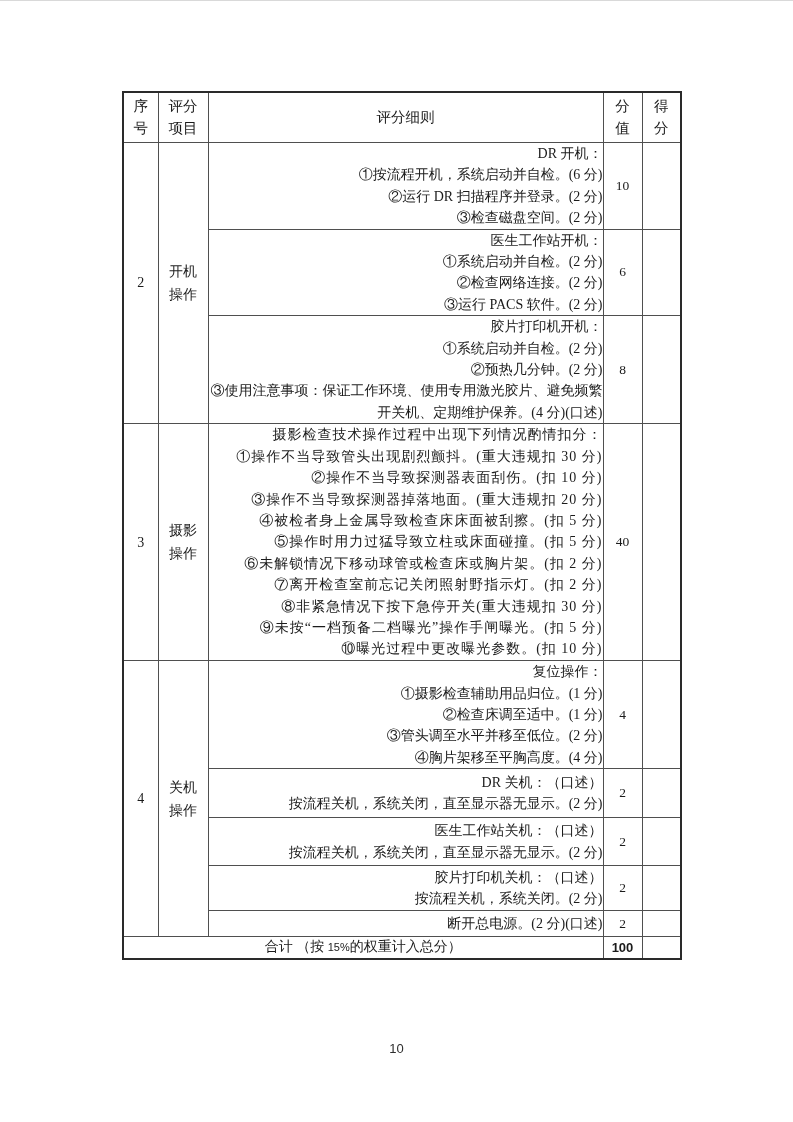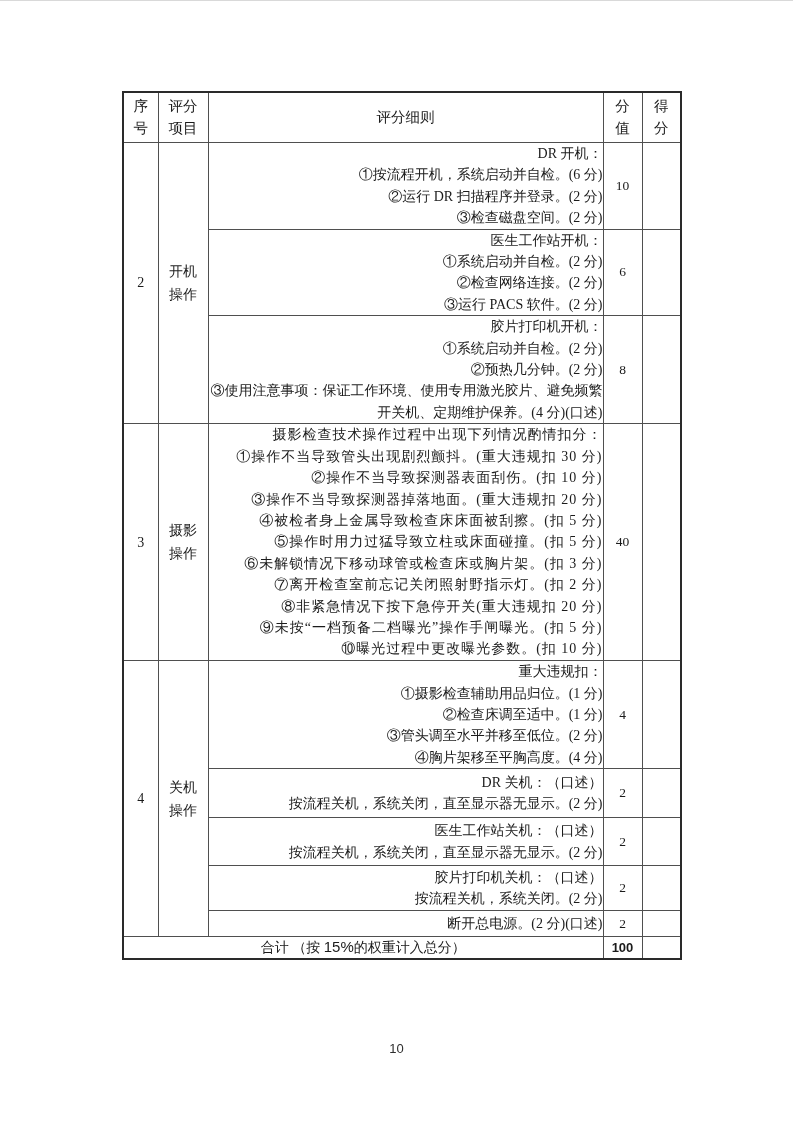--- a/index.html
+++ b/index.html
@@ -79,21 +79,21 @@
   }
   td.score-cell {
     background: #ffffff;
   }
   td.footer-cell {
     text-align: center;
     font-size: 14px;
   }
   .sans {
     font-family: "Liberation Sans", "DejaVu Sans", sans-serif;
-    font-size: 15px;
+    font-size: 11px;
   }
   td.points-cell.sans-num {
     font-family: "Liberation Sans", "DejaVu Sans", sans-serif;
     font-size: 13px;
     font-weight: bold;
   }
   .pagenum {
     position: absolute;
     left: 0;
     right: 0;
@@ -181,38 +181,38 @@
         <div>摄影</div>
         <div>操作</div>
       </td>
       <td class="detail-cell ls">
         <div class="line">摄影检查技术操作过程中出现下列情况酌情扣分：</div>
         <div class="line">①操作不当导致管头出现剧烈颤抖。(重大违规扣 30 分)</div>
         <div class="line">②操作不当导致探测器表面刮伤。(扣 10 分)</div>
         <div class="line">③操作不当导致探测器掉落地面。(重大违规扣 20 分)</div>
         <div class="line">④被检者身上金属导致检查床床面被刮擦。(扣 5 分)</div>
         <div class="line">⑤操作时用力过猛导致立柱或床面碰撞。(扣 5 分)</div>
-        <div class="line">⑥未解锁情况下移动球管或检查床或胸片架。(扣 3 分)</div>
+        <div class="line">⑥未解锁情况下移动球管或检查床或胸片架。(扣 2 分)</div>
         <div class="line">⑦离开检查室前忘记关闭照射野指示灯。(扣 2 分)</div>
-        <div class="line">⑧非紧急情况下按下急停开关(重大违规扣 20 分)</div>
+        <div class="line">⑧非紧急情况下按下急停开关(重大违规扣 30 分)</div>
         <div class="line">⑨未按“一档预备二档曝光”操作手闸曝光。(扣 5 分)</div>
         <div class="line">⑩曝光过程中更改曝光参数。(扣 10 分)</div>
       </td>
       <td class="points-cell">40</td>
       <td class="score-cell"></td>
     </tr>
 
     <tr class="h104">
       <td class="seq-cell" rowspan="5">4</td>
       <td class="item-cell" rowspan="5">
         <div>关机</div>
         <div>操作</div>
       </td>
       <td class="detail-cell">
-        <div class="line">重大违规扣：</div>
+        <div class="line">复位操作：</div>
         <div class="line">①摄影检查辅助用品归位。(1 分)</div>
         <div class="line">②检查床调至适中。(1 分)</div>
         <div class="line">③管头调至水平并移至低位。(2 分)</div>
         <div class="line">④胸片架移至平胸高度。(4 分)</div>
       </td>
       <td class="points-cell">4</td>
       <td class="score-cell"></td>
     </tr>
     <tr class="h49">
       <td class="detail-cell">

